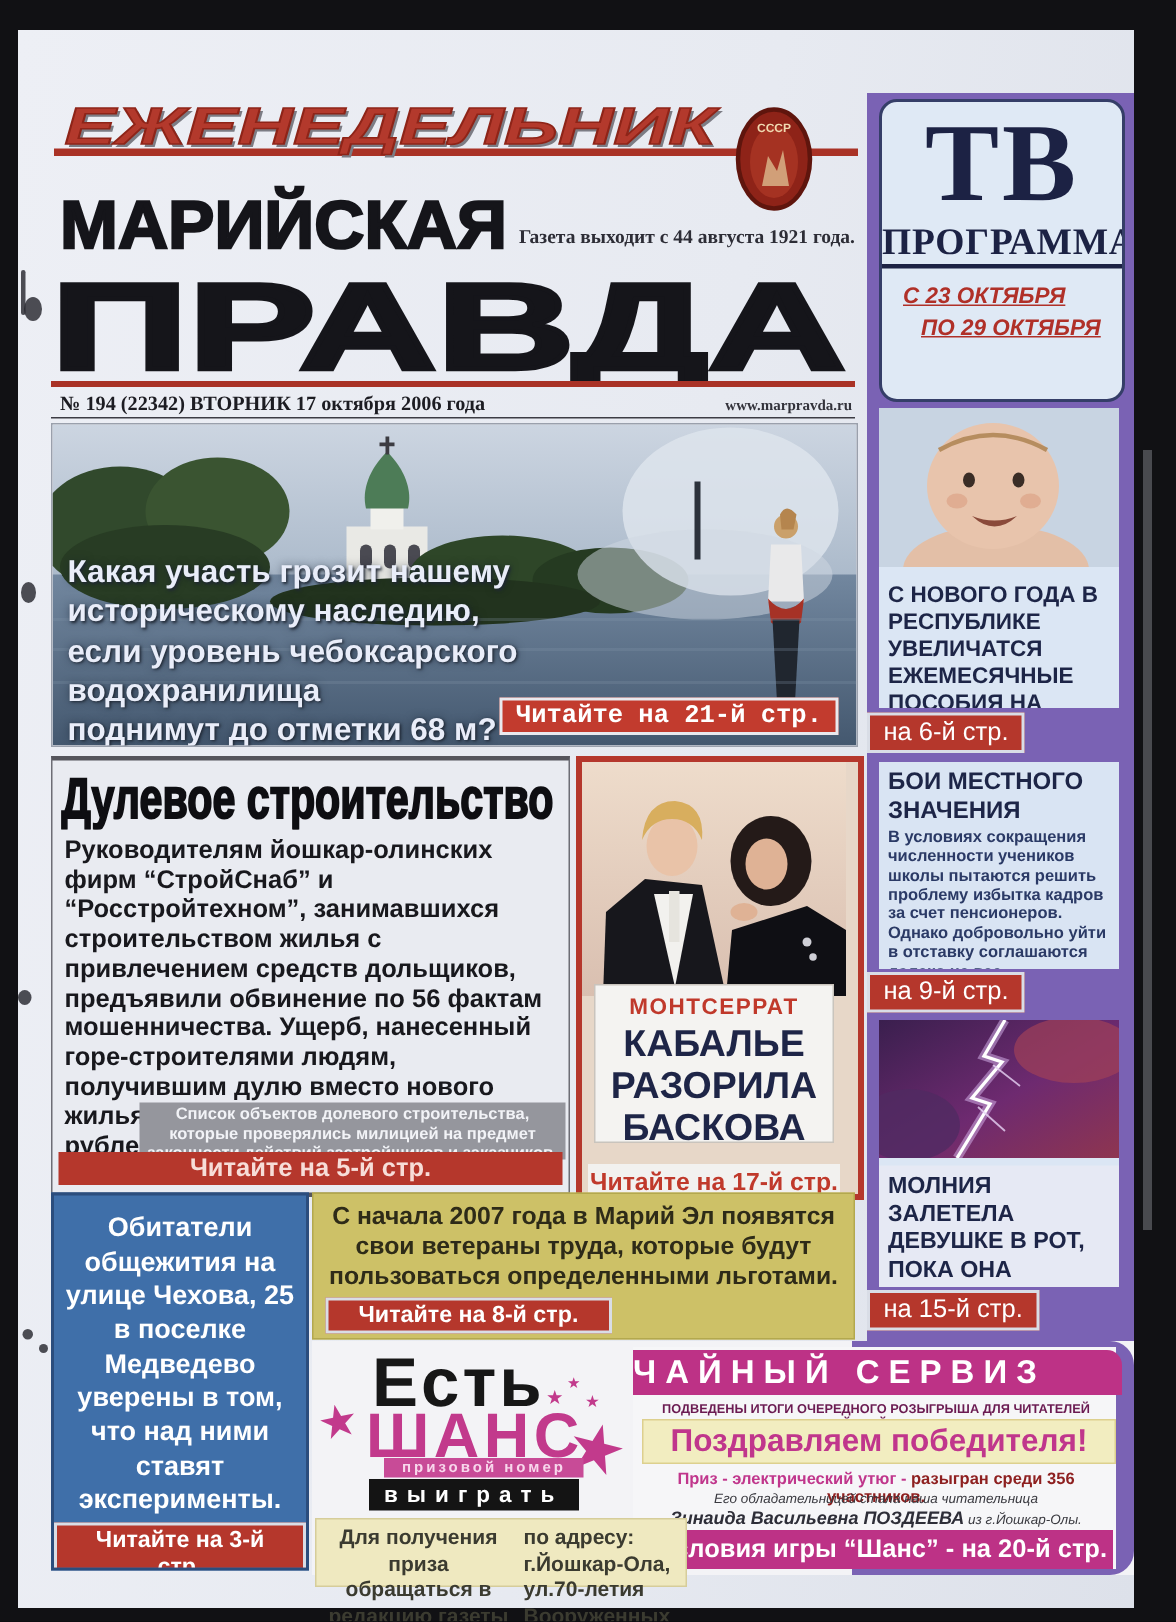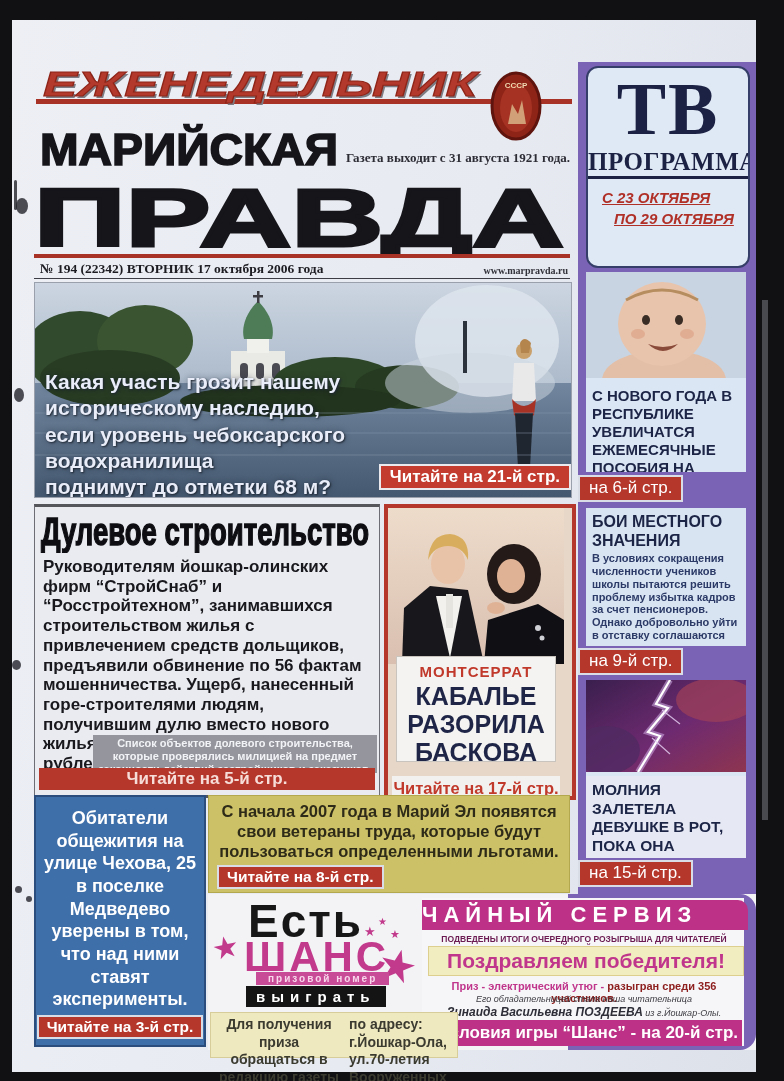--- a/index.html
+++ b/index.html
@@ -50,21 +50,21 @@
   .kabpanel{position:absolute;background:#f4f3f1;border:1px solid #c9c4bd;text-align:center;}
   .kab-top{color:#c0392b;font-weight:900;font-size:15px;letter-spacing:1px;margin-top:6px;}
   .kab-main{color:#1e2547;font-weight:900;font-size:25px;line-height:1.12;margin-top:2px;}
   .kabread{position:absolute;background:#f2f1ef;color:#c0392b;font-weight:900;font-size:16.5px;
            text-align:center;line-height:25px;margin-top:12px;}
   
   .bluebox{position:absolute;background:#3f6fa9;border:2px solid #2b4d7d;color:#fff;
            text-align:center;overflow:hidden;}
   .bluebox .txt{font-weight:bold;font-size:18px;line-height:1.26;padding:10px 6px 4px;}
   .redread{display:inline-block;background:#b5372c;border:2px solid #d9dde6;color:#fff;
-           font-weight:bold;font-size:15.5px;padding:1px 8px;}
+           font-weight:bold;font-size:15.5px;padding:1px 20px;}
   .yellowbox{position:absolute;background:#cdc167;border:1px solid #b3a84e;text-align:center;overflow:hidden;}
   .yellowbox .txt{font-weight:bold;font-size:16.5px;line-height:1.2;color:#2e2b18;padding:6px 2px 2px;}
   
   .whitezone{position:absolute;background:#f3f3f6;}
   .chance-est{font-weight:900;font-size:46px;color:#171717;letter-spacing:2px;line-height:1;}
   .chance-shans{font-weight:900;font-size:42px;color:#c23a8c;letter-spacing:3px;line-height:1;}
   .star{position:absolute;color:#c23a8c;}
   .chance-band{position:absolute;background:#c84b97;color:#f8d7ec;font-weight:bold;font-size:10px;
                letter-spacing:2px;padding:1px 12px;}
   .chance-win{position:absolute;background:#141414;color:#fff;font-weight:bold;font-size:15px;
@@ -108,21 +108,21 @@
       <ellipse cx="28" cy="40" rx="24" ry="33" fill="#8e2318" stroke="#5f150d" stroke-width="3"></ellipse>
       <ellipse cx="28" cy="42" rx="16" ry="24" fill="#a53222"></ellipse>
       <path d="M20,58 L24,38 L30,48 L34,34 L38,58 Z" fill="#d8b387" opacity=".85"></path>
       <text x="28" y="22" text-anchor="middle" font-size="8" font-weight="bold" font-family="Liberation Sans, sans-serif" fill="#f0d9b0">СССР</text>
     </svg>
 
     <svg class="abs" style="left:26px;top:100px;" width="306" height="54">
       <text x="2" y="45" font-size="45" font-weight="bold" font-family="Liberation Sans, sans-serif" fill="#15151a" stroke="#15151a" stroke-width="1.6" textLength="298" lengthAdjust="spacingAndGlyphs">МАРИЙСКАЯ</text>
     </svg>
 
-    <div class="abs since" style="left:300px;top:130px;width:258px;text-align:right;">Газета выходит с 31 августа 1921 года.</div>
+    <div class="abs since" style="left:300px;top:130px;width:258px;text-align:right;">Газета выходит с 44 августа 1921 года.</div>
 
     <svg class="abs" style="left:20px;top:148px;" width="540" height="90">
       <text x="2" y="78" font-size="82" font-weight="bold" font-family="Liberation Sans, sans-serif" fill="#15151a" stroke="#15151a" stroke-width="3" textLength="530" lengthAdjust="spacingAndGlyphs">ПРАВДА</text>
     </svg>
 
     <div class="redline" style="left:22px;top:234px;width:536px;height:4px;"></div>
 
     <div class="abs issue" style="left:28px;top:241px;">№ 194 (22342) ВТОРНИК  17 октября 2006 года</div>
     <div class="abs site" style="left:300px;top:245px;width:256px;text-align:right;">www.marpravda.ru</div>
     <div class="thinrule" style="left:22px;top:258px;width:536px;"></div>
@@ -166,21 +166,21 @@
           <path d="M477,116 Q489,130 501,116 L499,132 Q489,140 479,132 Z" fill="#a63226"></path>
           <path d="M480,130 L498,130 L495,185 L483,185 Z" fill="#20262f"></path>
           <ellipse cx="489" cy="190" rx="22" ry="6" fill="#1b2630" opacity=".6"></ellipse>
         </g>
         <path d="M0,130 H536 M0,150 H536 M0,172 H536" stroke="#8597ab" stroke-width="2" opacity=".25"></path>
       </svg>
       <div class="caption prel" style="left:10px;top:86px;width:460px;">Какая участь грозит нашему
 историческому наследию,
 если уровень чебоксарского водохранилища
 поднимут до отметки 68 м?</div>
-      <div class="abs" style="right:0;bottom:7px;">
+      <div class="abs" style="right:12px;bottom:7px;font-family:Liberation Mono, monospace;">
         <span class="readbtn">Читайте на 21-й стр.</span>
       </div>
     </div>
 
     <div class="artbox" style="left:22px;top:484px;width:344px;height:288px;">
       <svg class="abs" style="left:4px;top:4px;" width="336" height="42">
         <text x="2" y="34" font-size="38" font-weight="bold" font-family="Liberation Sans, sans-serif" fill="#0e0e12" stroke="#0e0e12" stroke-width="1.4" textLength="328" lengthAdjust="spacingAndGlyphs">Дулевое строительство</text>
       </svg>
       <div class="abs artbody" style="left:8px;top:50px;width:330px;">Руководителям йошкар-олинских фирм “СтройСнаб” и “Росстройтехном”, занимавшихся строительством жилья с привлечением средств дольщиков, предъявили обвинение по 56 фактам мошенничества. Ущерб, нанесенный горе-строителями людям, получившим дулю вместо нового жилья, составил более 22 миллионов рублей.</div>
       <div class="artnote" style="left:58px;top:228px;width:284px;height:36px;padding-top:2px;">Список объектов долевого строительства, которые проверялись милицией на предмет законности действий застройщиков и заказчиков.</div>

